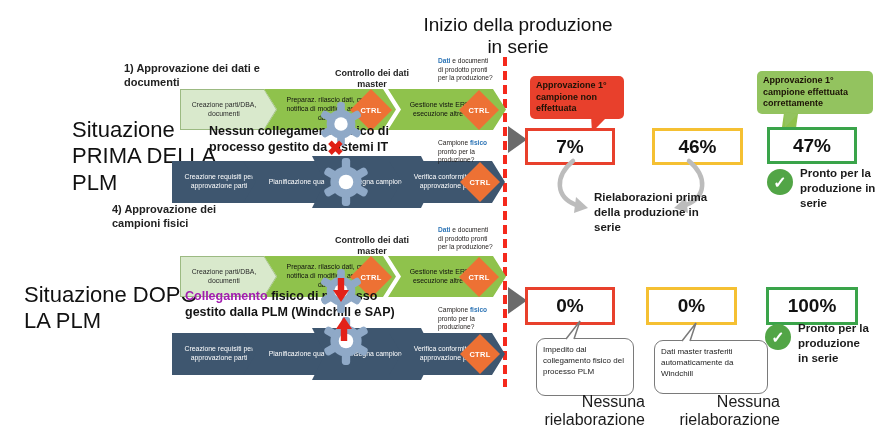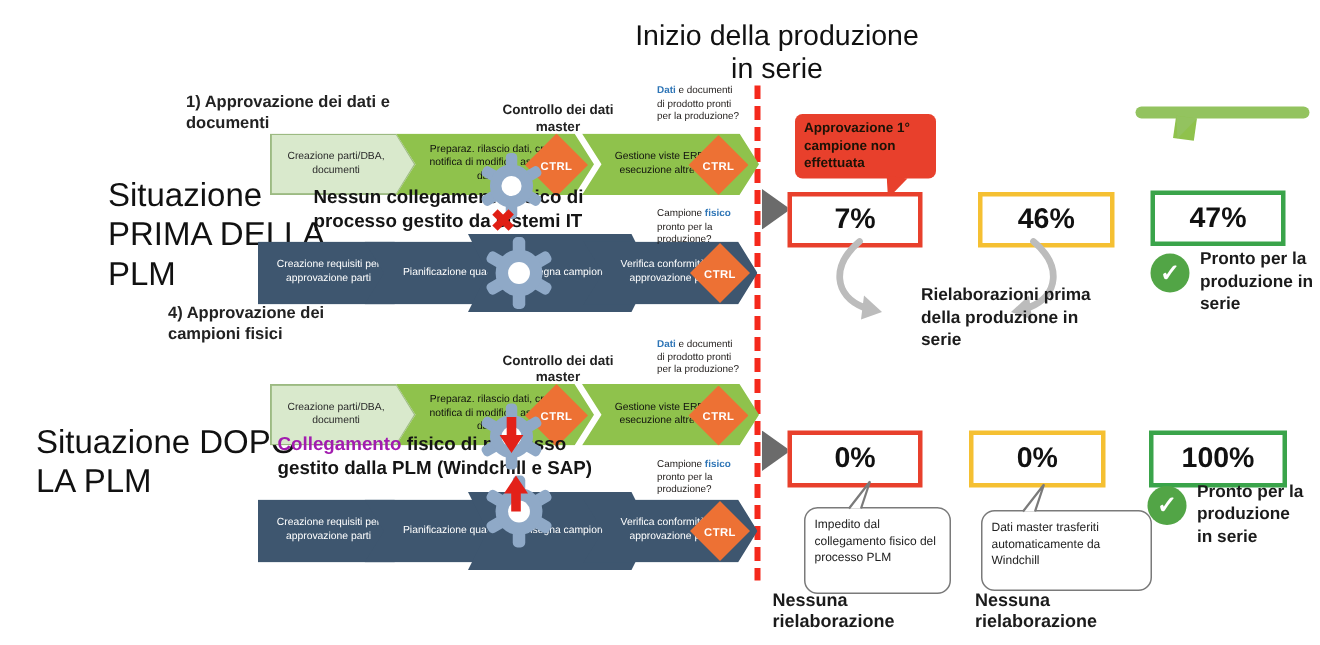--- a/index.html
+++ b/index.html
@@ -71,21 +71,21 @@
   .bd-yellow{border:3.5px solid #f5c032;}
   .bd-green{border:3.5px solid #3aa44a;}
 
   .note-md{position:absolute;font-size:11.5px;font-weight:700;line-height:1.3;color:#1b1b1b;}
   .check{position:absolute;border-radius:50%;background:#52a546;color:#fff;display:flex;
          align-items:center;justify-content:center;font-size:16px;font-weight:700;}
 
   .bubble{position:absolute;background:#fff;border:1.5px solid #7a7a7a;border-radius:9px;
           padding:5px 6px;font-size:8px;line-height:1.4;color:#222;}
   .bubble svg{position:absolute;}
-  .footer-note{position:absolute;font-size:12px;font-weight:700;color:#1b1b1b;text-align:left;}
+  .footer-note{position:absolute;font-size:16px;font-weight:400;color:#1b1b1b;text-align:right;}
 </style>
 </head>
 <body>
 
 <div class="stage">
 
   <div class="page-title">Inizio della produzione in serie</div>
   <div class="divider"></div>
 
   <div class="big-title" style="left:24px;top:117px;width:176px;margin-left:48px;">Situazione PRIMA DELLA PLM</div>
@@ -181,31 +181,32 @@
 
   <div class="callout co-red" style="left:530px;top:76px;width:82px;">
     <span>Approvazione 1° campione non effettuata</span>
     <div class="tail red" style="left:64%;transform:rotate(8deg);"></div>
   </div>
   <div class="pctbox bd-red" style="left:525px;top:128px;width:84px;height:31px;">7%</div>
 
   <div class="pctbox bd-yellow" style="left:652px;top:128px;width:85px;height:31px;">46%</div>
 
   <div class="callout co-green" style="left:757px;top:71px;width:104px;">
+    <span>Approvazione 1° campione effettuata correttamente</span>
     <div class="tail green" style="left:22%;transform:rotate(8deg);"></div>
   </div>
   <div class="pctbox bd-green" style="left:767px;top:127px;width:84px;height:31px;">47%</div>
 
   <svg class="abs" style="left:540px;top:155px;width:180px;height:80px;" viewBox="0 0 180 80">
     <path d="M33,6 C14,22 16,42 36,50" fill="none" stroke="#bcbcbc" stroke-width="4.5" stroke-linecap="round"></path>
     <polygon points="34,58 48,53 36,42" fill="#bcbcbc"></polygon>
     <path d="M149,6 C168,22 166,42 146,50" fill="none" stroke="#bcbcbc" stroke-width="4.5" stroke-linecap="round"></path>
     <polygon points="148,58 134,53 146,42" fill="#bcbcbc"></polygon>
   </svg>
-  <div class="note-md" style="left:594px;top:190px;width:116px;margin-left:20px;">Rielaborazioni prima della produzione in serie</div>
+  <div class="note-md" style="left:594px;top:190px;width:116px;">Rielaborazioni prima della produzione in serie</div>
 
   <div class="check" style="left:767px;top:169px;width:26px;height:26px;">✓</div>
   <div class="note-md" style="left:800px;top:166px;width:84px;">Pronto per la produzione in serie</div>
 
   <div class="pctbox bd-red" style="left:525px;top:287px;width:84px;height:32px;">0%</div>
   <div class="pctbox bd-yellow" style="left:646px;top:287px;width:85px;height:32px;">0%</div>
   <div class="pctbox bd-green" style="left:766px;top:287px;width:86px;height:32px;">100%</div>
 
   <div class="bubble" style="left:654px;top:340px;width:100px;height:42px;">
     <svg style="left:24px;top:-19px;width:22px;height:20px;" viewBox="0 0 22 20">

